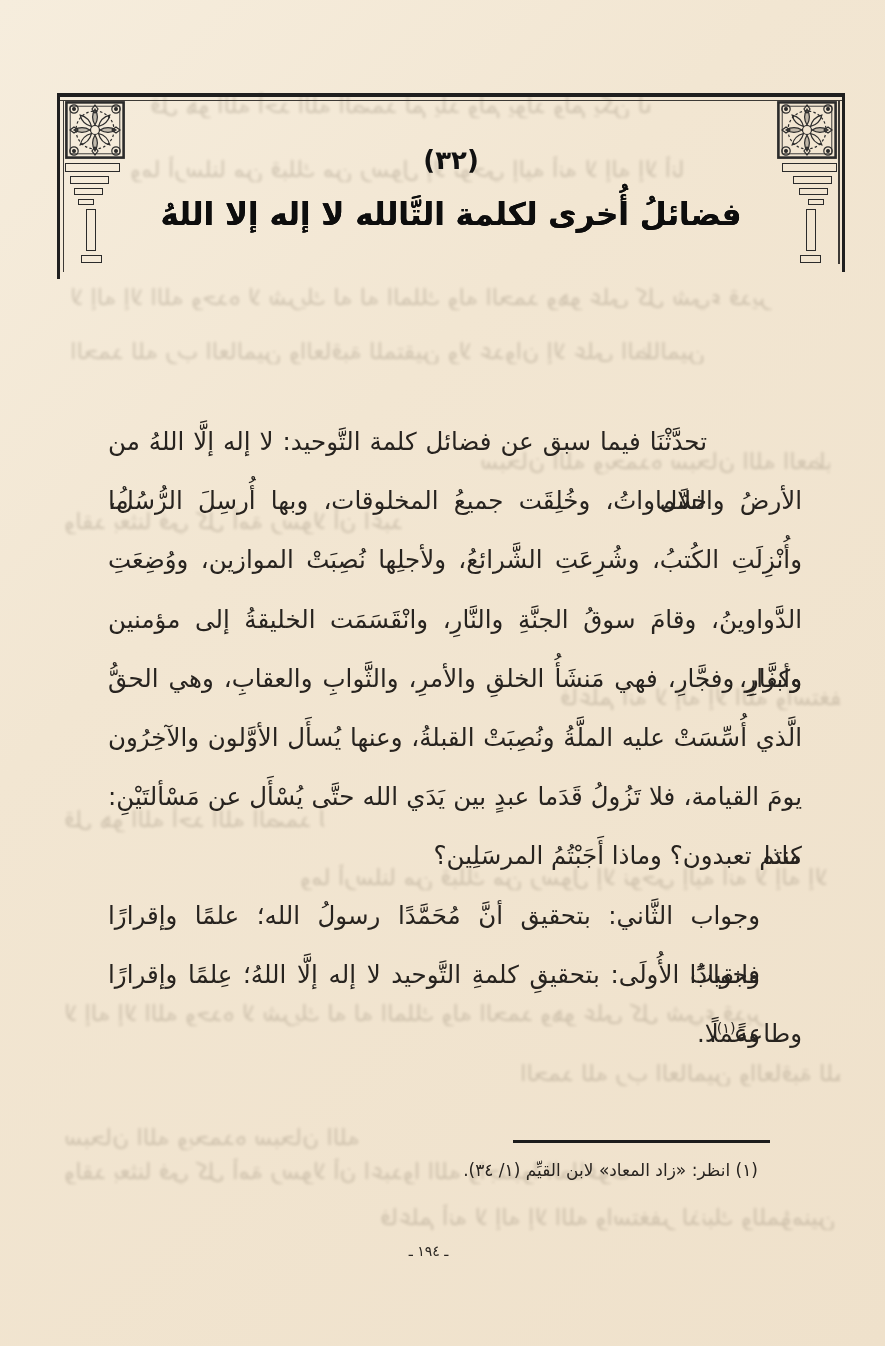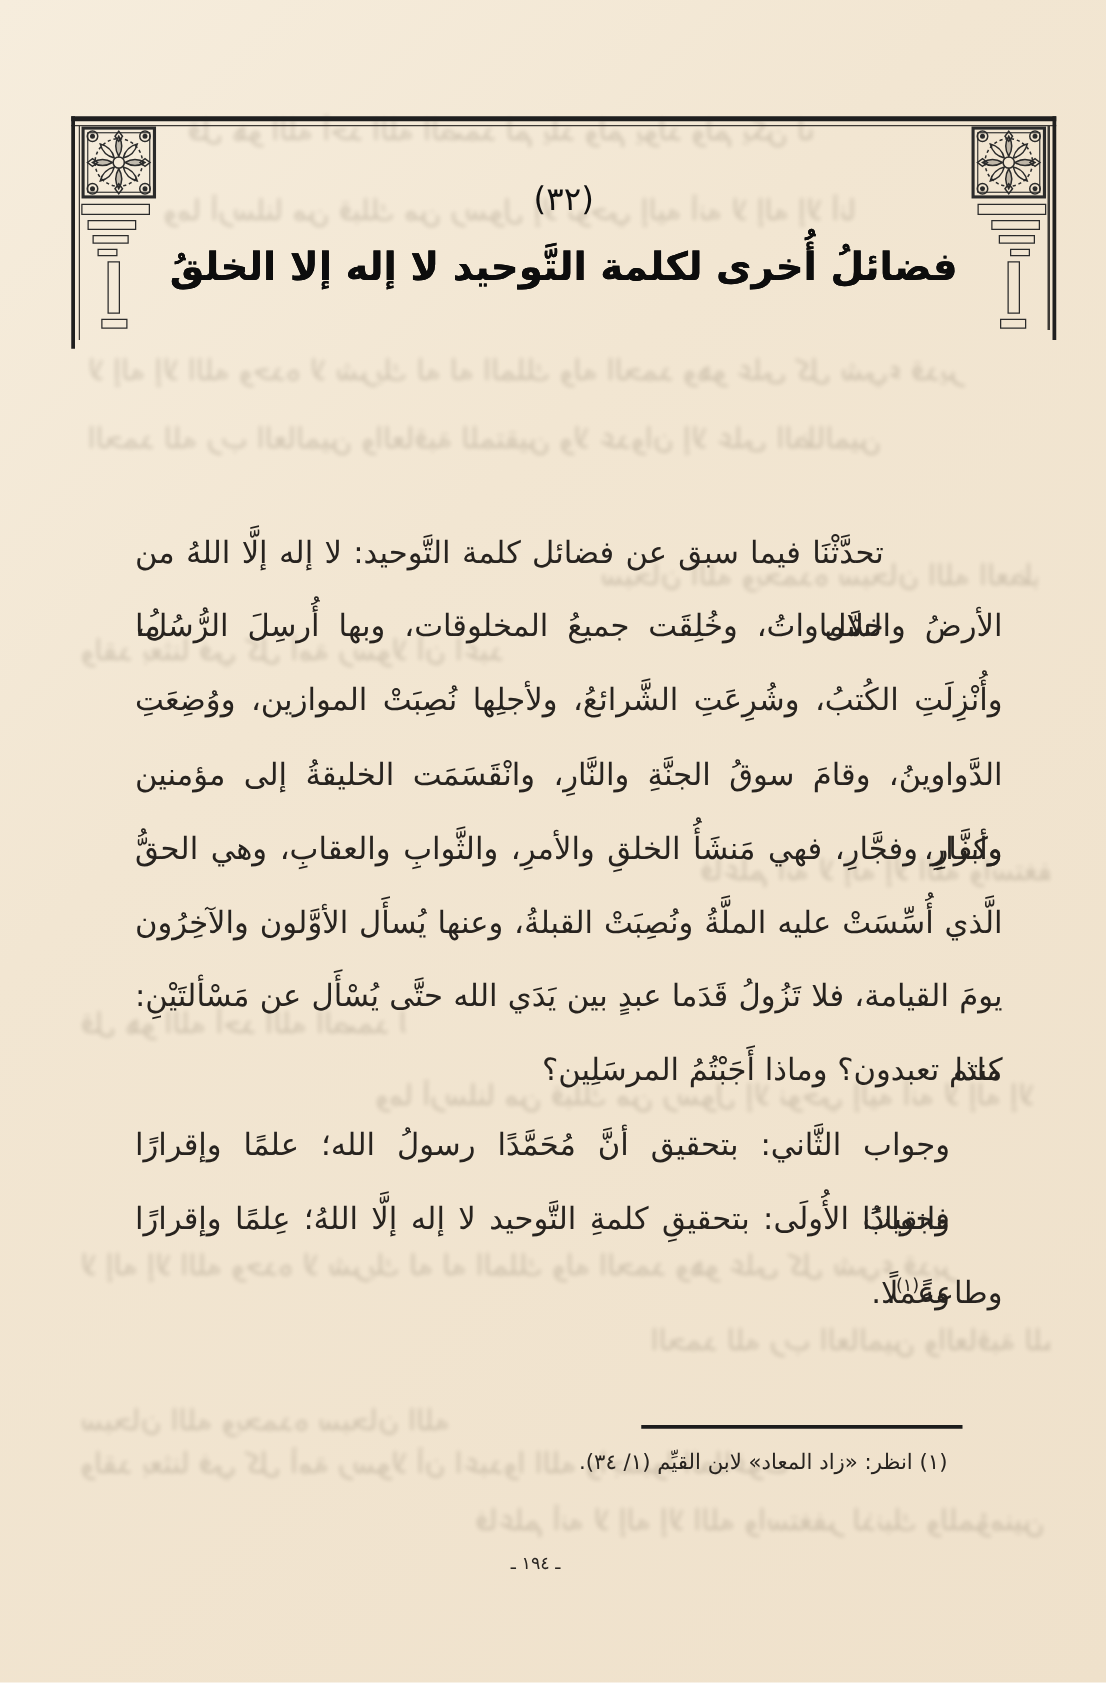--- a/index.html
+++ b/index.html
@@ -35,21 +35,21 @@
   .cbar{position:absolute;border:1.8px solid #2b2b2b;background:transparent;}
   .b1{top:62px;left:0;width:53px;height:7px;}
   .b2{top:75px;left:5px;width:37px;height:6px;}
   .b3{top:87px;left:9px;width:27px;height:5px;}
   .b4{top:98px;left:13px;width:14px;height:4px;}
   .bv{top:108px;left:21px;width:8px;height:40px;}
   .bf{top:154px;left:16px;width:19px;height:6px;}
 
   .chapter-number{
     position:absolute;top:52px;left:0;right:0;text-align:center;
-    font-size:26px;font-weight:normal;color:#111;direction:rtl;
+    font-size:26px;font-weight:bold;color:#111;direction:rtl;
   }
   .chapter-title{
     position:absolute;top:103px;left:0;right:0;text-align:center;
     font-size:31px;font-weight:bold;color:#0d0d0d;direction:rtl;
     text-shadow:0 0 .4px #000;
   }
 
   
   .body-text{
     position:absolute;top:412px;right:83px;left:60px;
@@ -174,21 +174,21 @@
       </svg>
       <div class="cbar b1"></div>
       <div class="cbar b2"></div>
       <div class="cbar b3"></div>
       <div class="cbar b4"></div>
       <div class="cbar bv"></div>
       <div class="cbar bf"></div>
     </div>
 
     <div class="chapter-number">(٣٢)</div>
-    <div class="chapter-title">فضائلُ أُخرى لكلمة التَّوحيد لا إله إلا الخلقُ</div>
+    <div class="chapter-title">فضائلُ أُخرى لكلمة التَّالله لا إله إلا اللهُ</div>
   </div>
 
   <main class="body-text">
     <div class="line first">تحدَّثْنَا فيما سبق عن فضائل كلمة التَّوحيد: لا إله إلَّا اللهُ من خلال ما</div>
     <div class="line">الأرضُ والسَّماواتُ، وخُلِقَت جميعُ المخلوقات، وبها أُرسِلَ الرُّسُلُ،</div>
     <div class="line">وأُنْزِلَتِ الكُتبُ، وشُرِعَتِ الشَّرائعُ، ولأجلِها نُصِبَتْ الموازين، ووُضِعَتِ</div>
     <div class="line">الدَّواوينُ، وقامَ سوقُ الجنَّةِ والنَّارِ، وانْقَسَمَت الخليقةُ إلى مؤمنين وكفَّارِ،</div>
     <div class="line">وأبرارِ وفجَّارِ، فهي مَنشَأُ الخلقِ والأمرِ، والثَّوابِ والعقابِ، وهي الحقُّ</div>
     <div class="line">الَّذي أُسِّسَتْ عليه الملَّةُ ونُصِبَتْ القبلةُ، وعنها يُسأَل الأوَّلون والآخِرُون</div>
     <div class="line">يومَ القيامة، فلا تَزُولُ قَدَما عبدٍ بين يَدَي الله حتَّى يُسْأَل عن مَسْألتَيْنِ: ماذا</div>

